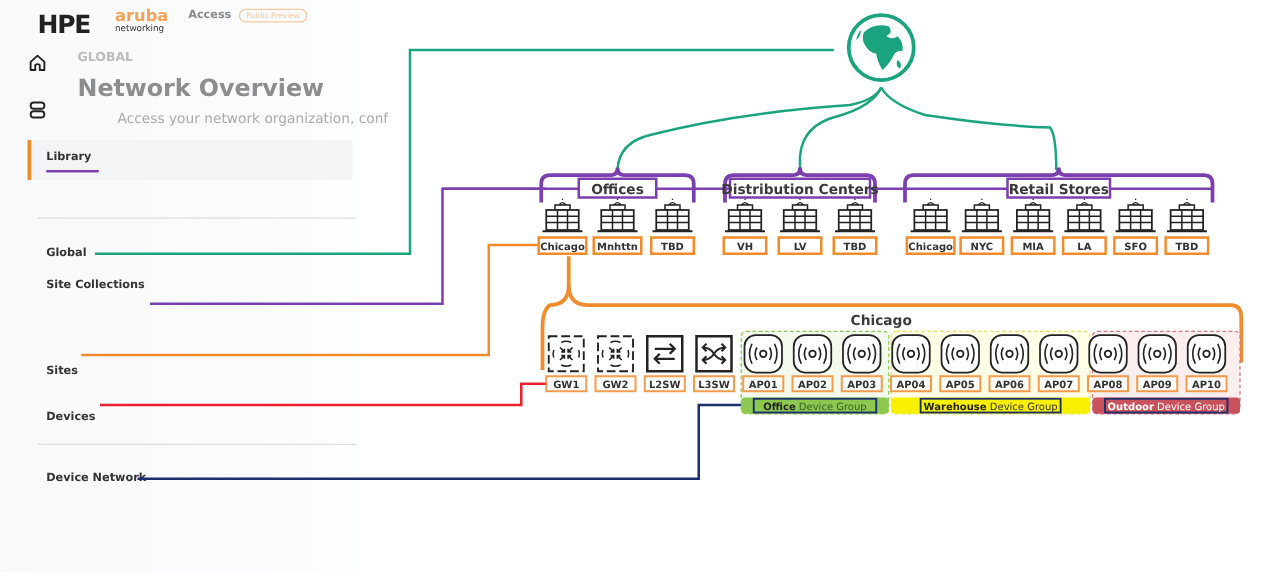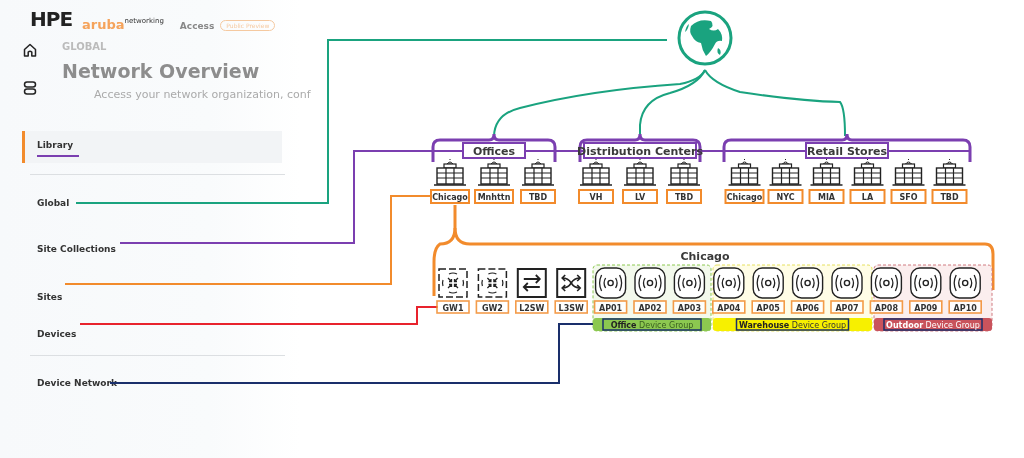--- a/index.html
+++ b/index.html
@@ -1,30 +1,30 @@
 <!DOCTYPE html>
 <html><head>
 <meta charset="utf-8">
 <style>
   * { box-sizing: border-box; margin: 0; padding: 0; }
   html, body { width: 1024px; height: 458px; overflow: hidden; background: #ffffff; font-family: "DejaVu Sans", sans-serif; }
   #stage { position: relative; width: 1024px; height: 458px; }
   .left-panel { position: absolute; left: 0; top: 0; width: 300px; height: 458px; background: linear-gradient(90deg, #f7f9fb 0%, #f9fbfc 70%, rgba(255,255,255,0) 100%); }
-  .logo { position: absolute; left: 30px; top: 7px; display: flex; align-items: flex-end; }
+  .logo { position: absolute; left: 30px; top: 7px; display: flex; align-items: flex-start; }
   .logo-hpe { font-family: "DejaVu Sans", sans-serif; font-weight: 900; font-size: 20px; color: #222; letter-spacing: -1px; }
-  .logo-aruba { display: flex; flex-direction: row; margin-left: 10px; line-height: 1; }
+  .logo-aruba { display: flex; flex-direction: column; margin-left: 20px; line-height: 1; }
   .logo-aruba .a1 { color: #f5a35b; font-size: 13px; font-weight: 600; }
   .logo-aruba .a2 { color: #333; font-size: 7px; }
   .logo-central { margin-left: 16px; font-size: 9px; font-weight: bold; color: #888; }
   .logo-badge { margin-left: 6px; font-size: 6px; color: #f5c9a0; border: 1px solid #f5c9a0; border-radius: 8px; padding: 1px 5px; }
   .nav-icon { position: absolute; left: 22px; width: 16px; height: 16px; color: #222; }
   .hdr-global { position: absolute; left: 62px; top: 41px; font-size: 10px; font-weight: bold; color: #bbb; }
   .hdr-title { position: absolute; left: 62px; top: 60px; font-size: 19px; font-weight: bold; color: #8d8d8d; }
   .hdr-sub { position: absolute; left: 62px; top: 88px; font-size: 11px; color: #aaa; white-space: nowrap; margin-left: 32px; }
-  .lib-tab { position: absolute; left: 22px; top: 131px; width: 260px; height: 32px; background: #f2f4f6; border-left: 3px solid #f28b2c; padding-left: 40px; }
+  .lib-tab { position: absolute; left: 22px; top: 112px; width: 260px; height: 32px; background: #f2f4f6; border-left: 3px solid #f28b2c; padding-left: 40px; }
   .lib-tab span { position: absolute; left: 12px; top: 9px; font-size: 9px; font-weight: bold; color: #333; }
   .lib-tab .ul { position: absolute; left: 12px; top: 24px; width: 42px; height: 2px; background: #7b3fb0; }
   .divider { position: absolute; left: 30px; height: 1px; background: #dcdfe2; width: 255px; }
   .legend-label { position: absolute; left: 37px; font-size: 9px; font-weight: bold; color: #333; white-space: nowrap; }
   svg#diagram { position: absolute; left: 0; top: 0; }
   .group-label { font-family: "DejaVu Sans", sans-serif; font-weight: bold; font-size: 11px; fill: #3a3a3a; }
   .site-label { font-family: "DejaVu Sans", sans-serif; font-weight: bold; font-size: 8px; fill: #333; }
   .dev-label { font-family: "DejaVu Sans", sans-serif; font-weight: bold; font-size: 8px; fill: #333; }
 </style>
 </head>
@@ -55,21 +55,21 @@
     <div class="hdr-sub">Access your network organization, conf</div>
 
     <div class="lib-tab">
       <span>Library</span>
       <div class="ul"></div>
     </div>
     <div class="divider" style="top:174px"></div>
     <div class="divider" style="top:355px"></div>
 
     <div class="legend-label" style="top:198px">Global</div>
-    <div class="legend-label" style="top:244px">Site Collections</div>
+    <div class="legend-label" style="top:223px">Site Collections</div>
     <div class="legend-label" style="top:292px">Sites</div>
     <div class="legend-label" style="top:329px">Devices</div>
     <div class="legend-label" style="top:378px">Device Network</div>
   </div>
 
   <svg id="diagram" width="1024" height="458" viewBox="0 0 1024 458">
       <path d="M76 203 H328 V40 H667" fill="none" stroke="#1aa37f" stroke-width="2"></path>
       <path d="M120 243 H354 V151 H437" fill="none" stroke="#7b3fb0" stroke-width="2"></path>
       <path d="M65 284 H391 V196 H433" fill="none" stroke="#f28b2c" stroke-width="2"></path>
       <path d="M80 324 H417 V307 H438" fill="none" stroke="#e8232d" stroke-width="2"></path>

